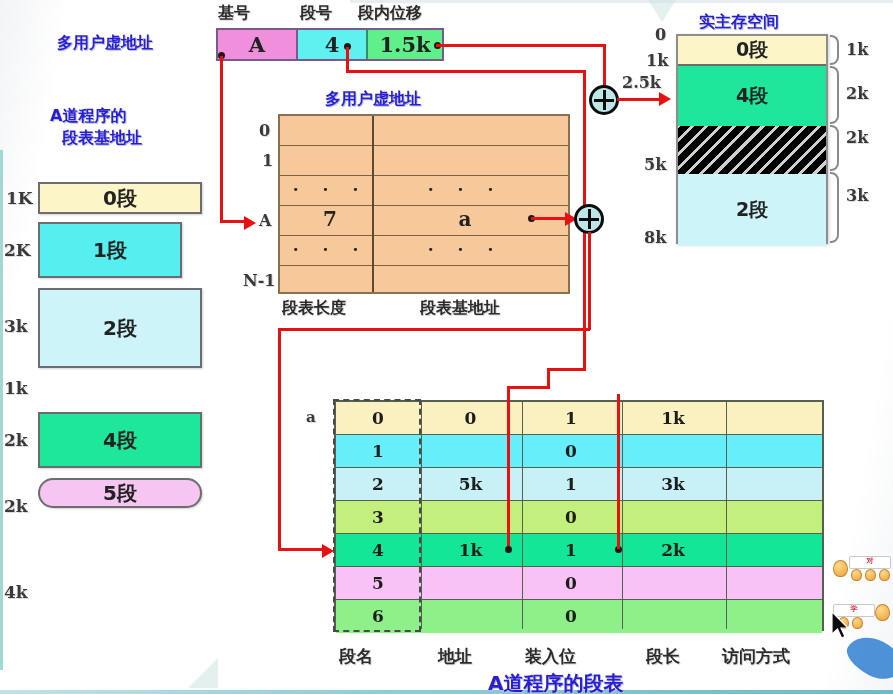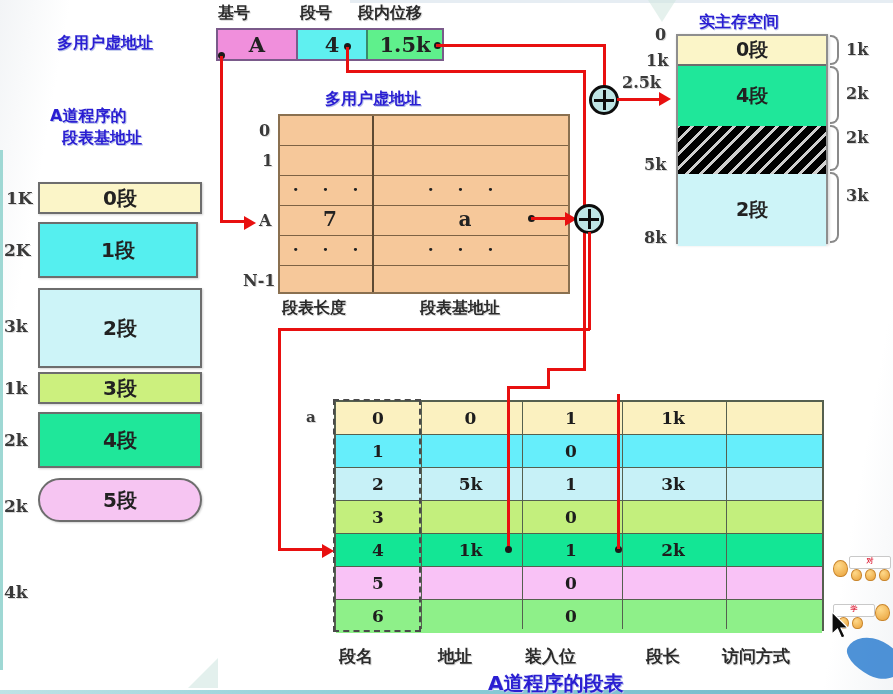--- a/index.html
+++ b/index.html
@@ -116,33 +116,32 @@
     <div class="vacell" style="width:74px;background:#5ff08c;">1.5k</div>
   </div>
 
   <div class="lbl" style="left:50px;top:106px;font-size:16px;text-align:center;">A道程序的</div>
   <div class="lbl" style="left:62px;top:128px;font-size:16px;text-align:center;">段表基地址</div>
 
   <div class="tick" style="left:6px;top:188px;font-size:17px;">1K</div>
   <div class="seg" style="left:38px;top:182px;width:164px;height:32px;background:#fbf5c8;">0段</div>
 
   <div class="tick" style="left:4px;top:240px;font-size:17px;">2K</div>
-  <div class="seg" style="left:38px;top:222px;width:160px;height:56px;background:#55efef;">1段</div>
+  <div class="seg" style="left:38px;top:222px;width:144px;height:56px;background:#55efef;">1段</div>
 
   <div class="tick" style="left:4px;top:316px;font-size:17px;">3k</div>
   <div class="seg" style="left:38px;top:288px;width:164px;height:80px;background:#cdf4f8;">2段</div>
 
   <div class="tick" style="left:4px;top:378px;font-size:17px;">1k</div>
-  <div class="seg" style="left:38px;top:372px;width:164px;height:32px;background:#ccf07e;">3段</div>
 
   <div class="tick" style="left:4px;top:430px;font-size:17px;">2k</div>
   <div class="seg" style="left:38px;top:412px;width:164px;height:56px;background:#1fe79a;">4段</div>
 
   <div class="tick" style="left:4px;top:496px;font-size:17px;">2k</div>
-  <div class="seg" style="left:38px;top:478px;width:164px;height:44px;background:#f6c5f2;border-radius:23px;">5段</div>
+  <div class="seg" style="left:38px;top:478px;width:164px;height:30px;background:#f6c5f2;border-radius:23px;">5段</div>
 
   <div class="tick" style="left:4px;top:582px;font-size:17px;">4k</div>
 
   <div class="lbl" style="left:325px;top:89px;font-size:16px;">多用户虚地址</div>
 
   <div class="breg" style="left:278px;top:114px;width:292px;height:180px;">
     <div class="brow" style="top:0;height:30px;"></div>
     <div class="brow" style="top:30px;height:30px;"></div>
     <div class="brow" style="top:60px;height:30px;"></div>
     <div class="brow" style="top:90px;height:30px;"></div>

